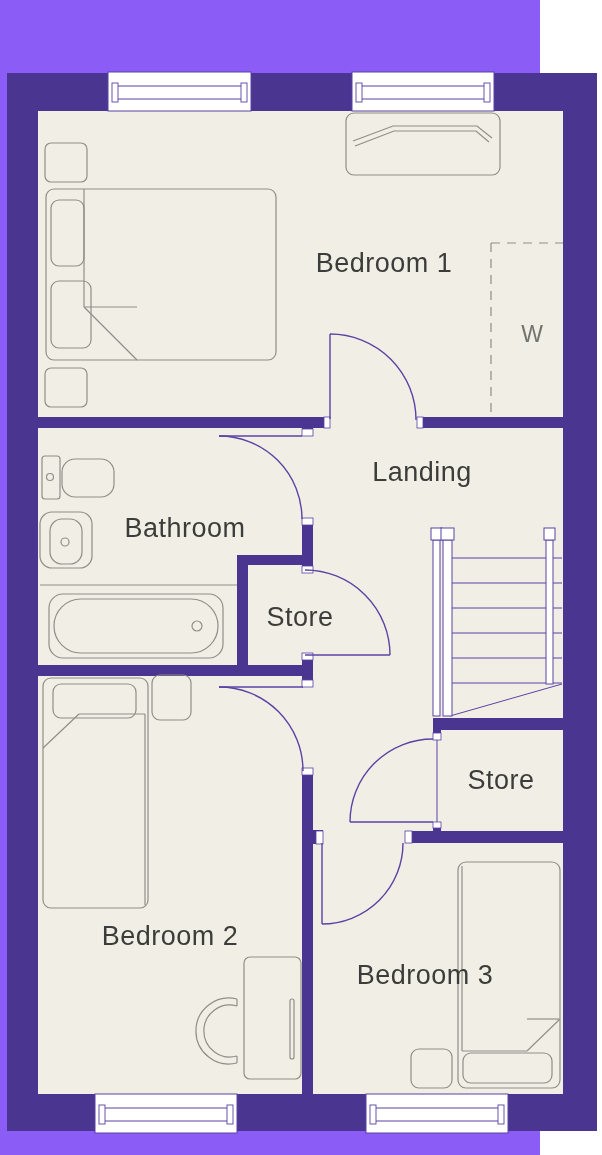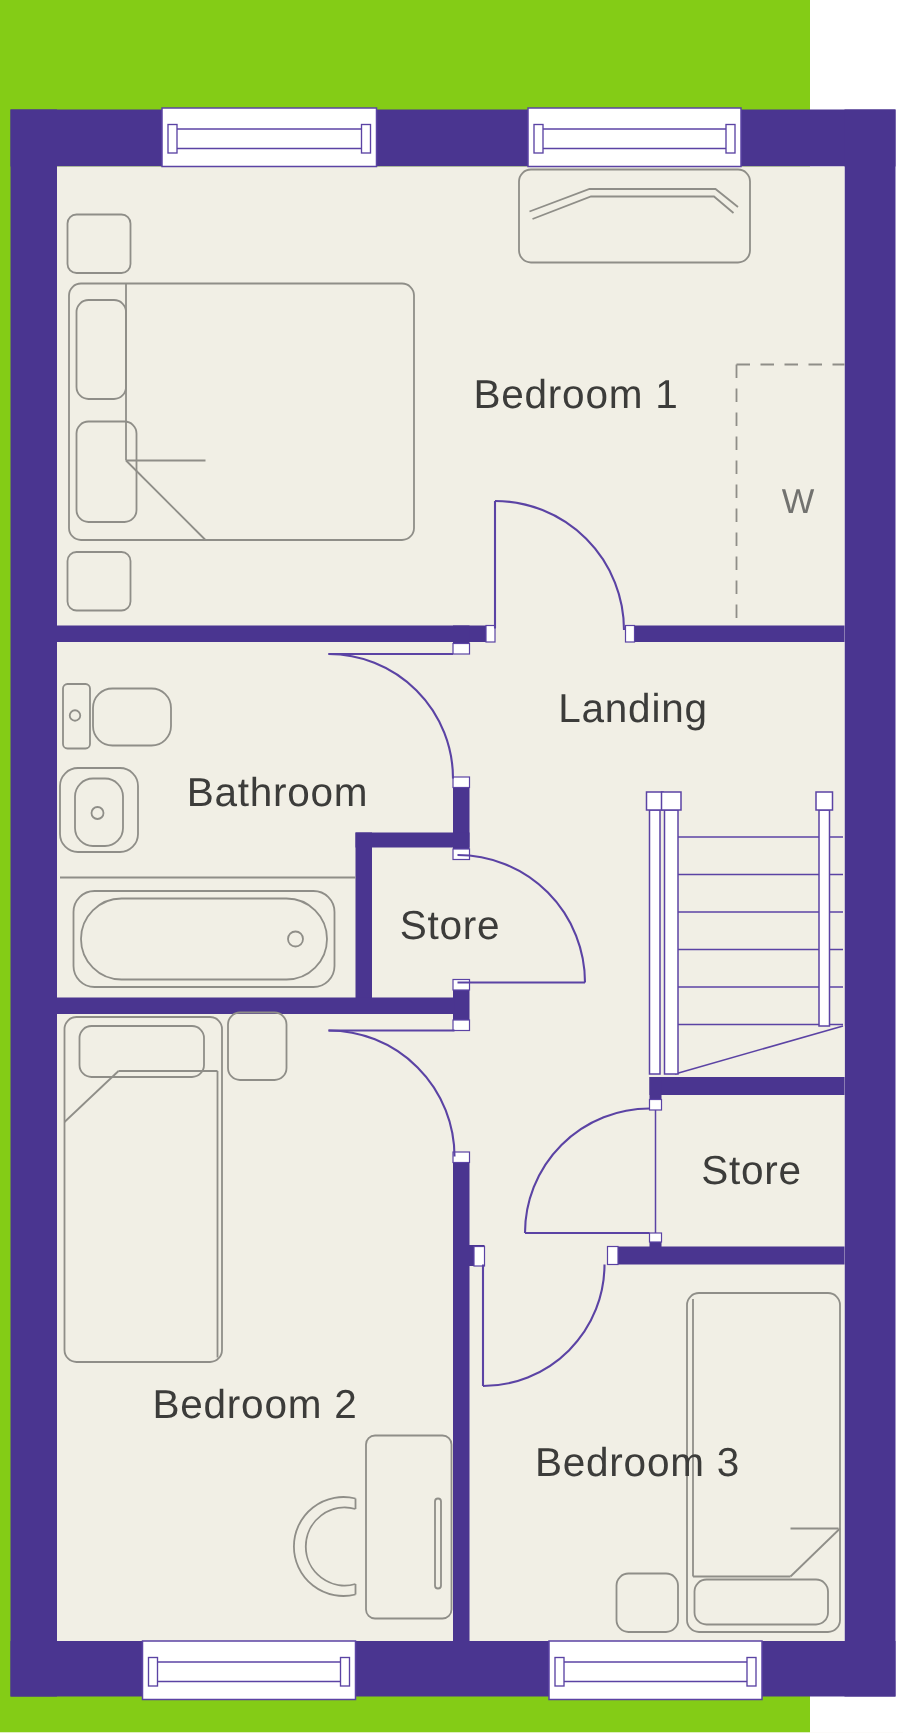--- a/index.html
+++ b/index.html
@@ -4,21 +4,21 @@
 <style>
   :root{
     --wall:#4a3590;
     --floor:#f1efe5;
     --furn:#8f8e88;
     --door:#5b43a4;
     --text:#3c3c3a;
     --wlabel:#72726f;
   }
   html,body{margin:0;padding:0;background:#fff;}
-  .page{width:540px;height:1155px;background:#84cc16;position:relative;}
+  .page{width:540px;height:1155px;background:#8b5cf6;position:relative;}
   svg{display:block;}
   .wall{fill:var(--wall);stroke:none;}
   .floor{fill:var(--floor);stroke:none;}
   .furn{fill:none;stroke:var(--furn);stroke-width:1.2;}
   .door{fill:none;stroke:var(--door);stroke-width:1.4;}
   .thin{stroke-width:1;}
   .stair{fill:none;stroke:var(--door);stroke-width:1;}
   .railcap{fill:#fff;stroke:var(--door);stroke-width:1;}
   .winframe{fill:#fff;stroke:var(--door);stroke-width:1;}
   .winline{fill:none;stroke:var(--door);stroke-width:1;}

